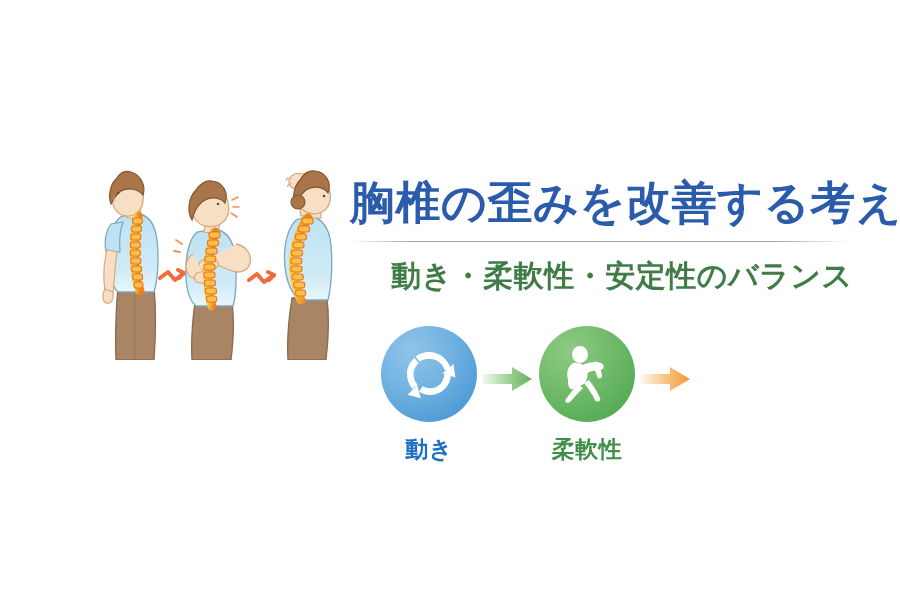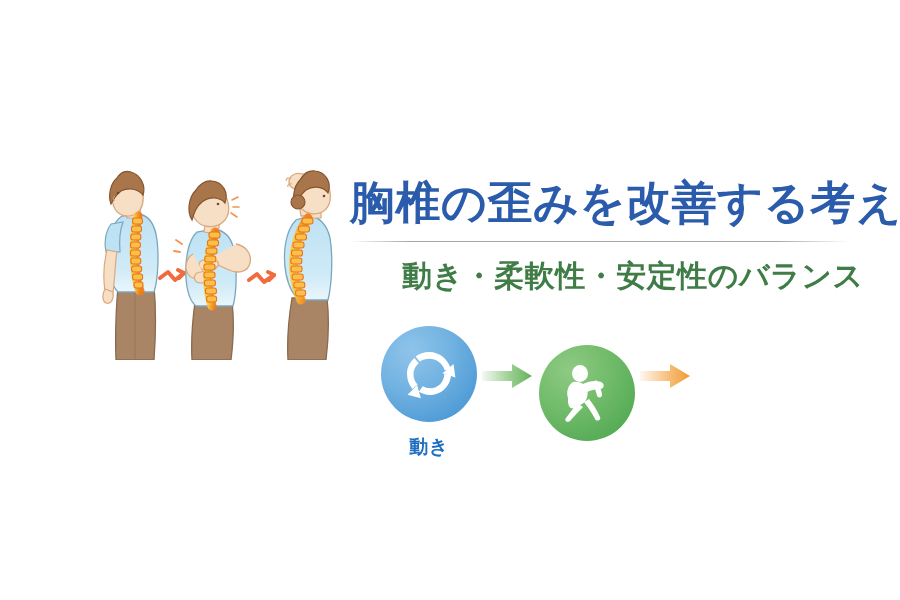--- a/index.html
+++ b/index.html
@@ -46,21 +46,21 @@
     white-space: nowrap;
   }
   .divider {
     margin-top: 12px;
     width: 500px;
     height: 1px;
     background: linear-gradient(to right, rgba(170,170,170,0), rgba(150,150,150,0.85) 12%, rgba(150,150,150,0.85) 85%, rgba(170,170,170,0));
   }
   .sub-title {
     margin-top: 14px;
-    margin-left: 52px;
+    margin-left: 41px;
     font-family: "DejaVu Sans", "Liberation Sans", sans-serif;
     font-size: 30px;
     font-weight: bold;
     letter-spacing: 0.5px;
     white-space: nowrap;
   }
 
   
   #flow {
     position: absolute;
@@ -95,21 +95,21 @@
   .badge.green {
     background: radial-gradient(circle at 32% 26%, #8fca84 0%, #74bd6c 38%, #47a34b 100%);
   }
   .badge.orange {
     background: radial-gradient(circle at 32% 26%, #fbc06a 0%, #f7ae49 38%, #ef8c18 100%);
   }
   .badge svg { display: block; }
   .node-label {
     margin-top: 12px;
     font-family: "DejaVu Sans", "Liberation Sans", sans-serif;
-    font-size: 19px;
+    font-size: 23px;
     font-weight: bold;
     letter-spacing: 0.5px;
     white-space: nowrap;
   }
   .arrow {
     width: 56px;
     height: 96px;
     display: flex;
     align-items: center;
     justify-content: center;
@@ -323,20 +323,21 @@
 
                 <path d="M18 39 C14 45 10 50 7 54 C4.5 57 9 59.5 11.5 56.5 C15.5 52 20 47 24 43 Z"></path>
 
                 <path d="M25 38 C29 43 33 49 36 55 C37.5 58 42.5 56.5 41 53 C38 46 34 40 30 35 Z"></path>
 
                 <path d="M37 16 C40 20 42 25 43 30 C43.8 33.5 39 34.8 38 31.5 C37 27.5 35.5 23 33 19.5 Z"></path>
               </g>
             </svg>
           </span>
         </div>
+        <div class="node-label" style="color:#3f8f49;">柔軟性</div>
       </div>
 
       <div class="arrow">
         <svg width="52" height="26" viewBox="0 0 52 26" xmlns="http://www.w3.org/2000/svg">
           <defs>
             <linearGradient id="arrG2" x1="0" y1="0" x2="1" y2="0">
               <stop offset="0%" stop-color="#f4ab53" stop-opacity="0.08"></stop>
               <stop offset="55%" stop-color="#f4ab53" stop-opacity="0.75"></stop>
               <stop offset="100%" stop-color="#f09a30" stop-opacity="1"></stop>
             </linearGradient>

